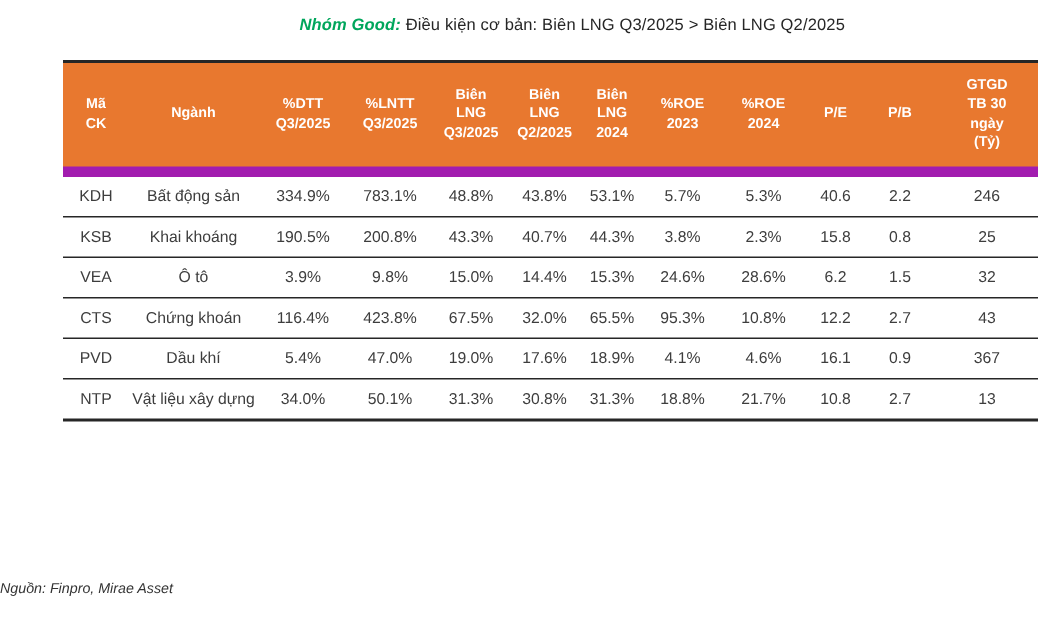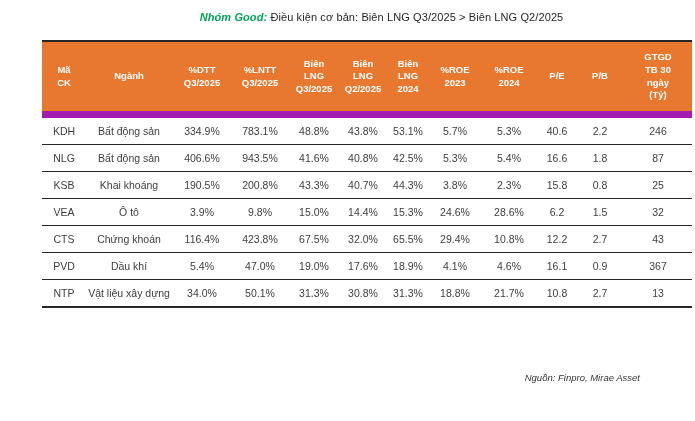--- a/index.html
+++ b/index.html
@@ -24,22 +24,22 @@
     font-size:9.5px;line-height:1.32;text-align:center;vertical-align:middle;
     padding:4px 1px;height:61px;white-space:pre-line;
   }
   tbody td{
     font-size:10.5px;color:#3d3d3d;text-align:center;vertical-align:middle;
     height:26px;padding:0 2px;border-top:1px solid #262626;
     white-space:nowrap;overflow:hidden;
   }
   tbody tr:first-child td{border-top:7px solid #a21caf;}
   .source{
-    position:absolute;top:372px;left:0;width:640px;
-    text-align:right;font-style:italic;font-size:9.5px;color:#333333;
+    position:absolute;top:387px;left:0;width:640px;
+    text-align:left;font-style:italic;font-size:9.5px;color:#333333;
   }
 </style>
 </head>
 <body>
 
 <div class="chart-title">
   <span class="t-green">Nhóm Good:</span><span class="t-rest"> Điều kiện cơ bản: Biên LNG Q3/2025 &gt; Biên LNG Q2/2025</span>
 </div>
 
 <table class="stock-table">
@@ -96,34 +96,20 @@
         <td>48.8%</td>
         <td>43.8%</td>
         <td>53.1%</td>
         <td>5.7%</td>
         <td>5.3%</td>
         <td>40.6</td>
         <td>2.2</td>
         <td>246</td>
       </tr>
       <tr>
-        <td>NLG</td>
-        <td>Bất động sản</td>
-        <td>406.6%</td>
-        <td>943.5%</td>
-        <td>41.6%</td>
-        <td>40.8%</td>
-        <td>42.5%</td>
-        <td>5.3%</td>
-        <td>5.4%</td>
-        <td>16.6</td>
-        <td>1.8</td>
-        <td>87</td>
-      </tr>
-      <tr>
         <td>KSB</td>
         <td>Khai khoáng</td>
         <td>190.5%</td>
         <td>200.8%</td>
         <td>43.3%</td>
         <td>40.7%</td>
         <td>44.3%</td>
         <td>3.8%</td>
         <td>2.3%</td>
         <td>15.8</td>
@@ -145,21 +131,21 @@
         <td>32</td>
       </tr>
       <tr>
         <td>CTS</td>
         <td>Chứng khoán</td>
         <td>116.4%</td>
         <td>423.8%</td>
         <td>67.5%</td>
         <td>32.0%</td>
         <td>65.5%</td>
-        <td>29.4%</td>
+        <td>95.3%</td>
         <td>10.8%</td>
         <td>12.2</td>
         <td>2.7</td>
         <td>43</td>
       </tr>
       <tr>
         <td>PVD</td>
         <td>Dầu khí</td>
         <td>5.4%</td>
         <td>47.0%</td>

